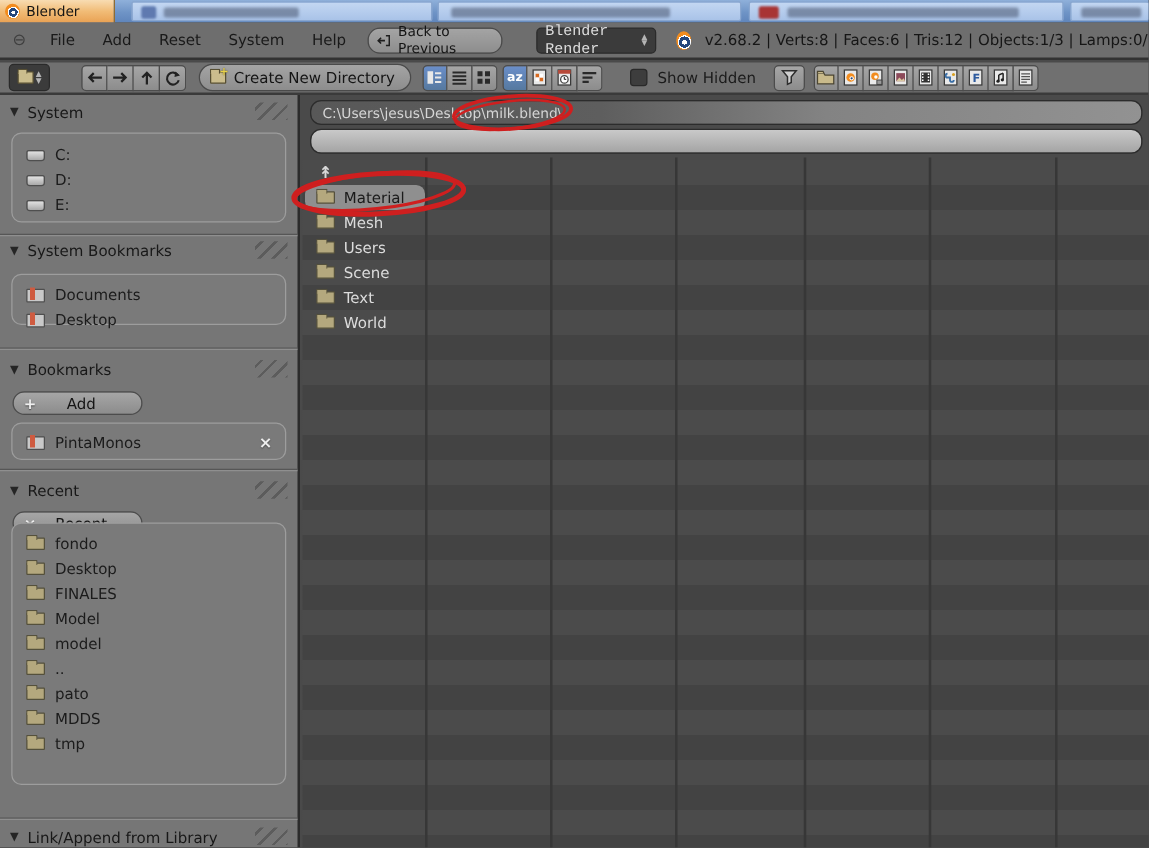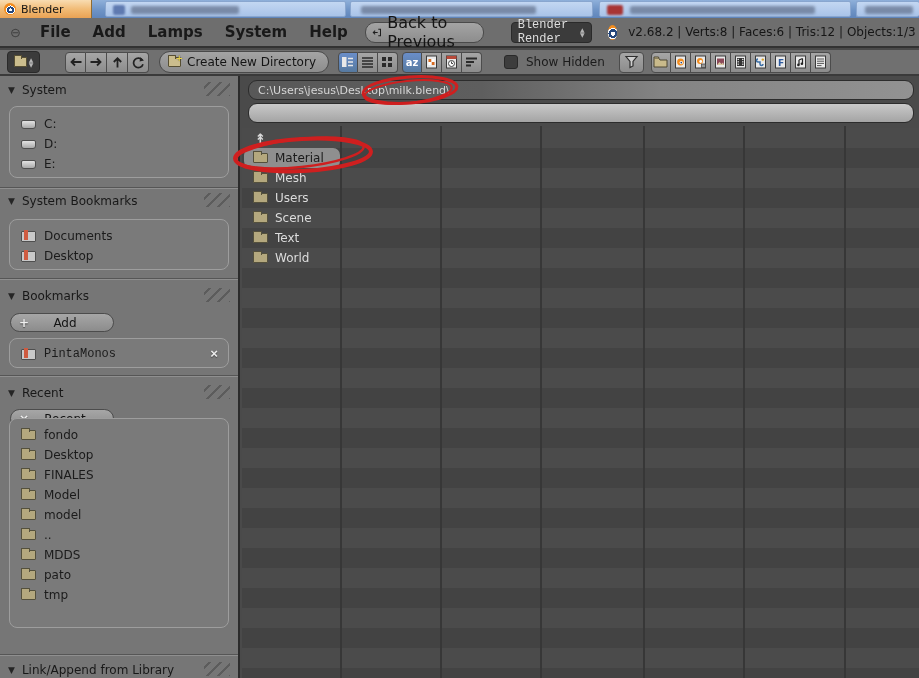--- a/index.html
+++ b/index.html
@@ -16,23 +16,23 @@
     background:radial-gradient(circle at 55% 58%, #ffffff 0 1.5px, #25477c 1.5px 3.5px, #ffffff 3.5px 4.5px, #f28c1e 4.5px 7px); }
   .task-tab { position:absolute; top:1px; height:16px; border:1px solid #89a6cf; border-radius:2px;
     background:linear-gradient(180deg,#c3d7f2 0%,#a9c3e8 100%); overflow:hidden; }
   .blur-bar { position:absolute; top:4px; height:8px; border-radius:2px; background:#3e4a63; opacity:.5; filter:blur(1.4px); }
   .blur-ico { position:absolute; top:3px; width:12px; height:10px; border-radius:2px; filter:blur(1px); }
 
   
   .menubar { position:absolute; left:0; top:18px; width:919px; height:30px; background:#6e6e6e;
     border-bottom:2px solid #323232; display:flex; align-items:center; }
   .collapse-ico { color:#3f3f3f; font-size:13px; margin:0 8px 0 10px; }
-  .menu-item { font-size:15px; color:#191919; padding:0 11px; line-height:28px;font-weight:bold; }
+  .menu-item { font-size:12px; color:#191919; padding:0 11px; line-height:28px; }
   .btn { background:linear-gradient(180deg,#a4a4a4 0%,#8d8d8d 100%); border:1px solid #4a4a4a;
-    border-radius:10px; color:#141414; font-size:16px; display:flex; align-items:center; }
+    border-radius:10px; color:#141414; font-size:11px; display:flex; align-items:center; }
   .back-btn { height:21px; padding:0 12px 0 6px; gap:6px; margin-left:6px; }
   .engine-select { height:21px; width:118px; margin-left:27px; background:#3b3b3b; border:1px solid #2a2a2a;
     border-radius:4px; color:#dedede; font-size:12px; display:flex; align-items:center; padding:0 6px; }
   .engine-select .txt { flex:1;font-family:Liberation Mono, monospace; }
   .updown { display:flex; flex-direction:column; font-size:6px; line-height:5px; color:#b5b5b5; }
   .blogo-m { width:15px; height:15px; border-radius:50%; margin-left:16px;
     background:radial-gradient(circle at 55% 58%, #ffffff 0 2px, #25477c 2px 4.5px, #ffffff 4.5px 5.5px, #f28c1e 5.5px 8px); }
   .stats { font-size:12px; color:#161616; margin-left:11px; white-space:nowrap; overflow:hidden; }
 
   
@@ -125,21 +125,21 @@
   </div>
   <div class="task-tab" style="left:856px;width:63px;border-right:none;">
     <span class="blur-bar" style="left:8px;width:48px;"></span>
   </div>
 </div>
 
 <div class="menubar">
   <span class="collapse-ico">⊖</span>
   <span class="menu-item">File</span>
   <span class="menu-item">Add</span>
-  <span class="menu-item">Lamps</span>
+  <span class="menu-item">Reset</span>
   <span class="menu-item">System</span>
   <span class="menu-item">Help</span>
   <div class="btn back-btn">
     <svg class="ico" width="15" height="13" viewBox="0 0 15 13">
       <path d="M10 1.5 h3.5 v10 H10 M9 6.5 H2 M5 3.5 2 6.5 l3 3" stroke="#1e1e1e" stroke-width="1.6" fill="none"></path>
     </svg>
     <span>Back to Previous</span>
   </div>
   <div class="engine-select">
     <span class="txt">Blender Render</span>
@@ -336,21 +336,21 @@
       </div>
   </div>
 
   <div class="divider" style="top:111px;"></div>
 
   <div class="p-header" style="top:117px;">
     <span class="tri">▼</span>
     <span class="p-title">System Bookmarks</span>
     <span class="grip"></span>
   </div>
-  <div class="inset" style="top:143px;height:51px;padding-top:6px;">
+  <div class="inset" style="top:143px;height:41px;padding-top:6px;">
     <div class="srow">
         <span class="bkm-ico"></span>
         <span>Documents</span>
       </div>
     <div class="srow">
         <span class="bkm-ico"></span>
         <span>Desktop</span>
       </div>
   </div>
 
@@ -359,21 +359,21 @@
   <div class="p-header" style="top:212px;">
     <span class="tri">▼</span>
     <span class="p-title">Bookmarks</span>
     <span class="grip"></span>
   </div>
   <div class="side-btn" style="top:237px;">
     <span class="ico">+</span>
     <span class="lbl">Add</span>
   </div>
   <div class="inset" style="top:262px;height:30px;padding-top:5px;">
-    <div class="srow" style="padding-right:10px;font-family:Liberation Mono, monospace;">
+    <div class="srow" style="padding-right:10px;">
       <span class="bkm-ico"></span>
       <span style="flex:1;">PintaMonos</span>
       <span class="xmark">×</span>
     </div>
   </div>
 
   <div class="divider" style="top:299px;"></div>
 
   <div class="p-header" style="top:309px;">
     <span class="tri">▼</span>
@@ -404,25 +404,25 @@
     <div class="srow">
         <span class="fold-ico"></span>
         <span>model</span>
       </div>
     <div class="srow">
         <span class="fold-ico"></span>
         <span>..</span>
       </div>
     <div class="srow">
         <span class="fold-ico"></span>
+        <span>pato</span>
+      </div>
+    <div class="srow">
+        <span class="fold-ico"></span>
         <span>MDDS</span>
-      </div>
-    <div class="srow">
-        <span class="fold-ico"></span>
-        <span>pato</span>
       </div>
     <div class="srow">
         <span class="fold-ico"></span>
         <span>tmp</span>
       </div>
   </div>
 
   <div class="divider" style="top:578px;"></div>
 
   <div class="p-header" style="top:586px;">

